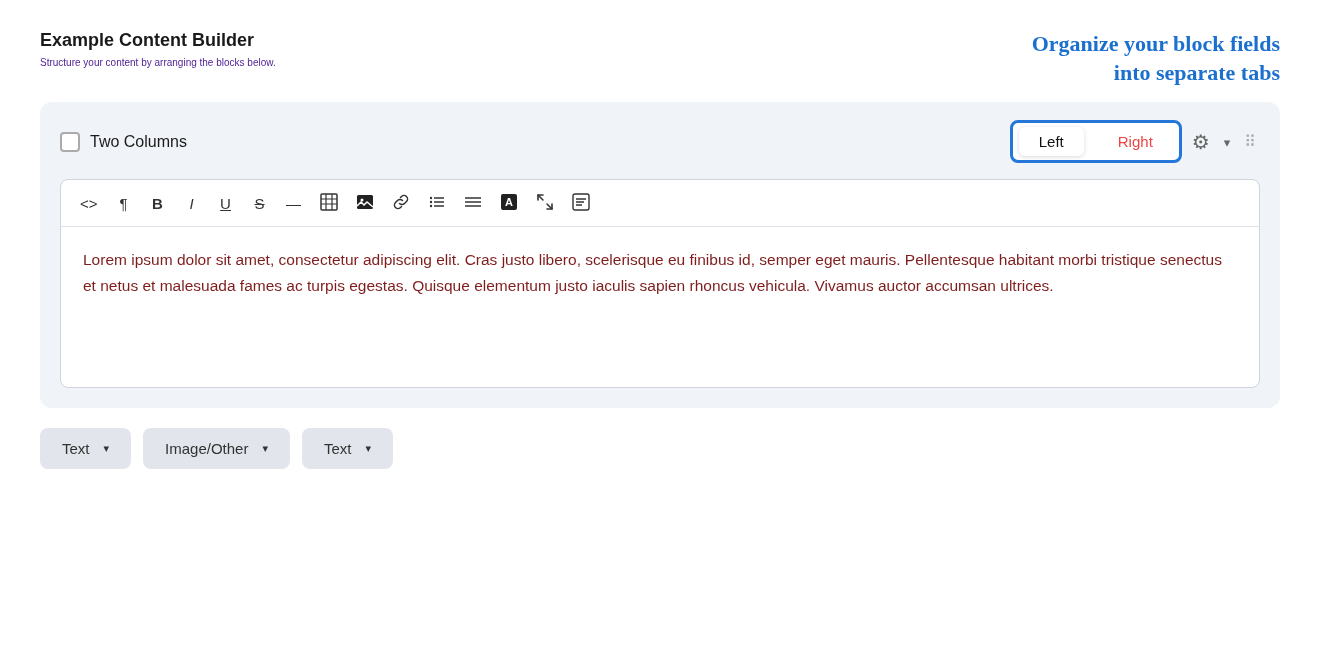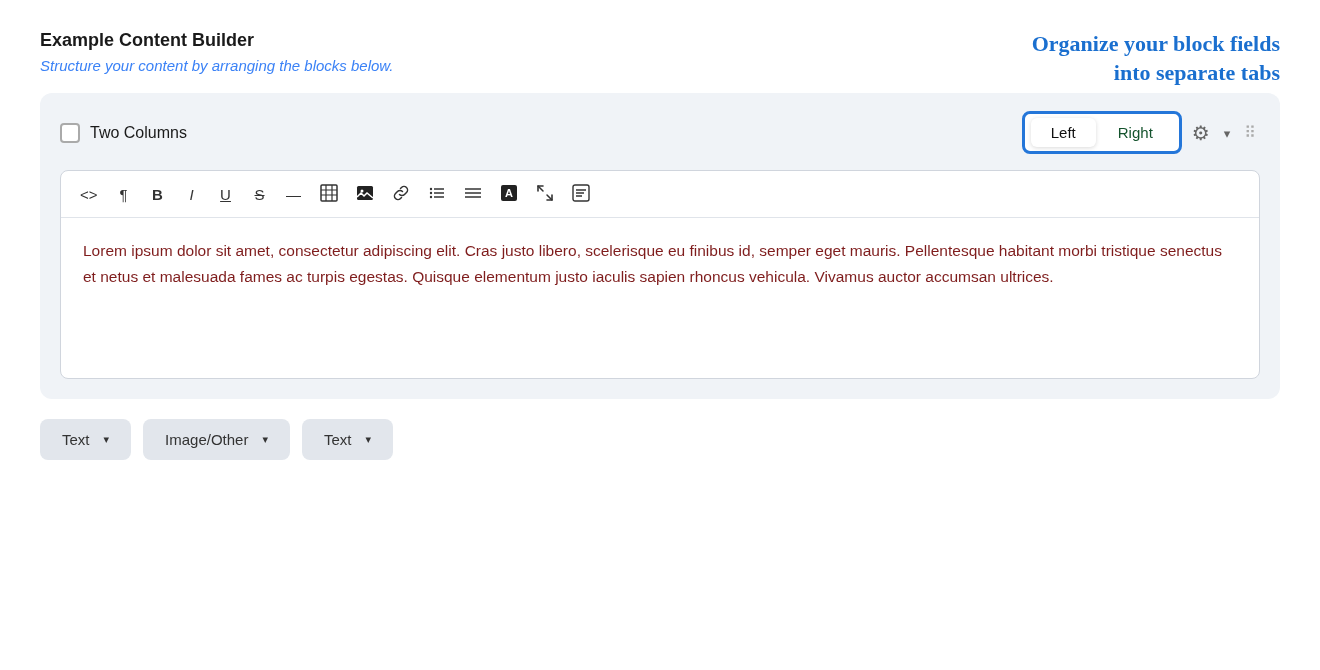--- a/index.html
+++ b/index.html
@@ -9,34 +9,33 @@
       width: 1320px;
       height: 670px;
       overflow: hidden;
       padding: 30px 40px;
     }
 
     .top-section {
       display: flex;
       justify-content: space-between;
       align-items: flex-start;
-      margin-bottom: 6px;
+      margin-bottom: 15px;
     }
 
     .page-title-block {}
     .page-title {
       font-size: 18px;
       font-weight: 700;
       color: #1a1a1a;
       margin-bottom: 6px;
     }
     .page-subtitle {
-      font-size: 15px;
-      color: #3b82f6;
-      font-style: italic;
+      font-size: 10px;
+      color: #4c1d95;
     }
 
     .callout-text {
       font-size: 22px;
       font-weight: 700;
       color: #1a6fcf;
       text-align: right;
       line-height: 1.3;
       max-width: 420px;
       font-family: Liberation Serif, serif;
@@ -83,41 +82,41 @@
       gap: 6px;
     }
 
     
     .tabs-container {
       border: 3px solid #2476d9;
       border-radius: 8px;
       padding: 4px 6px;
       display: flex;
       align-items: center;
-      gap: 2px;
+      gap: 14px;
       background: #fff;
     }
 
     .tab-btn {
       padding: 6px 20px;
       border-radius: 6px;
       font-size: 15px;
       font-weight: 500;
       border: none;
       cursor: pointer;
       background: transparent;
       color: #333;
     }
     .tab-btn.active {
       background: #fff;
       color: #111;
       box-shadow: 0 1px 4px rgba(0,0,0,0.15);
     }
     .tab-btn:not(.active) {
-      color: #14532d;
+      color: #ef4444;
     }
 
     .gear-btn {
       background: none;
       border: none;
       cursor: pointer;
       font-size: 20px;
       color: #666;
       padding: 4px;
     }

